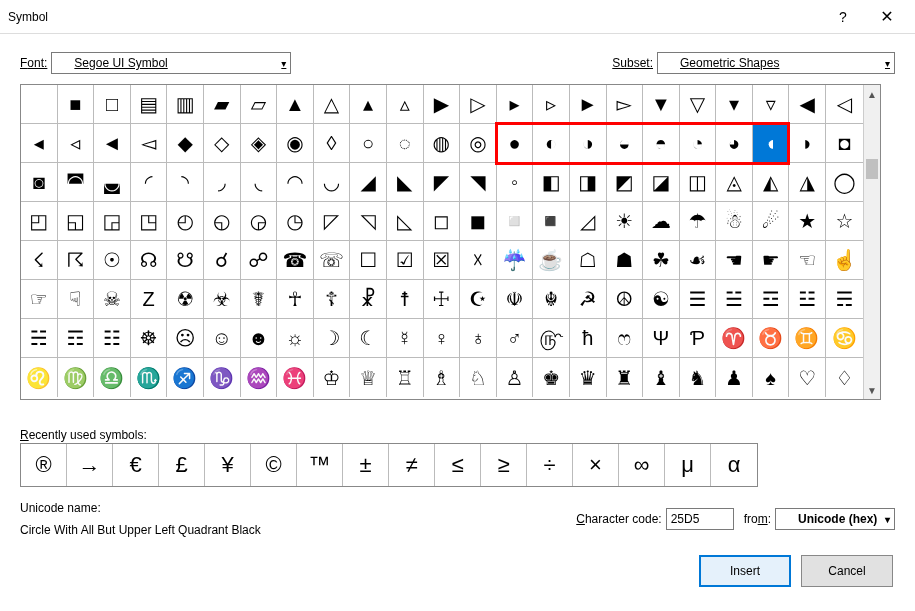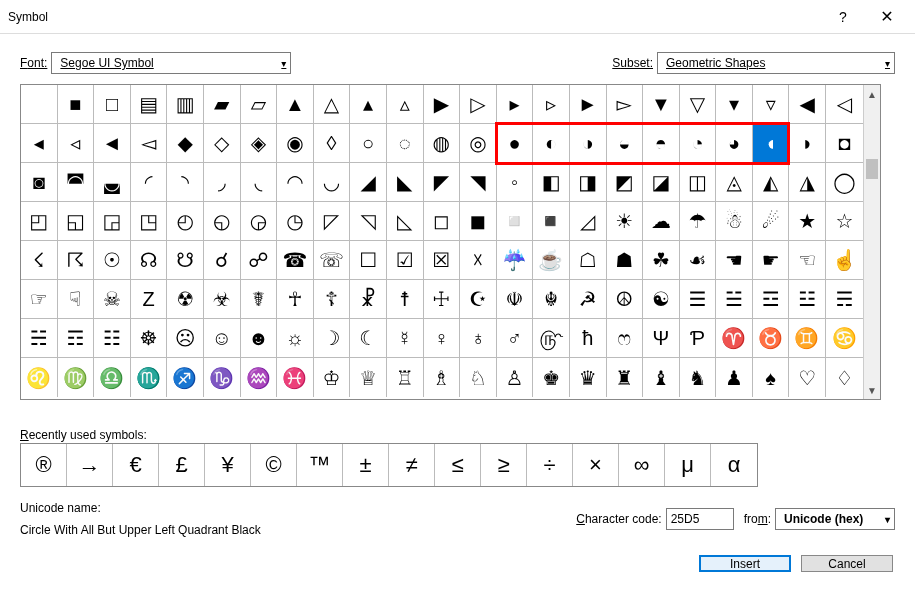--- a/index.html
+++ b/index.html
@@ -22,21 +22,21 @@
   }
   .titlebar .title { flex: 1; font-size: 12px; }
   .titlebar .btn { width: 44px; height: 28px; display:flex; align-items:center; justify-content:center; font-size:14px;}
   .titlebar .btn.close { font-size: 16px; }
   .body { padding: 18px 20px 12px 20px; }
   .row { display: flex; align-items: center; margin-bottom: 10px; text-decoration: underline; }
   .lbl { margin-right: 4px; }
   .u { text-decoration: underline; }
   .select {
     display: flex; align-items: center; justify-content: space-between;
-    border: 1px solid #7a7a7a; background: #fff; height: 22px; padding: 0 4px 0 8px;
+    border: 1px solid #7a7a7a; background: #fff; height: 22px; padding: 0 4px 0 22px;
   }
   .select .arrow { font-size: 10px; color:#000; }
   .font-row .select { width: 240px; }
   .subset-row { margin-left: auto; display:flex; align-items:center;justify-content:space-between;}
   .subset-row .select { width: 238px; }
   .grid-wrap {
     position: relative;
     border: 1px solid #888;
     width: 861px;
     height: 316px;
@@ -86,21 +86,21 @@
   .under-row { display:flex; margin-top: 14px; align-items:center;}
   .under-left { flex:1; }
   .code-input {
     border:1px solid #7a7a7a; height:22px; width:68px; padding:0 4px; margin: 0 10px 0 4px;
     display:flex; align-items:center;
   }
   .from-select { width:120px;font-weight:bold; }
   .unicode-name { margin-top: 8px; }
   .btn-row { display:flex; justify-content:flex-end; gap:10px; margin-top: 18px; padding-right: 2px;}
   .push-btn {
-    width: 92px; height: 17px; border:1px solid #888; background:#e1e1e1;
+    width: 92px; height: 32px; border:1px solid #888; background:#e1e1e1;
     display:flex; align-items:center; justify-content:center; cursor:pointer;
   }
   .push-btn.primary { border:2px solid #0078d7; background:#e5f1fb; }
 </style>
 </head>
 <body>
 
 <div class="titlebar">
   <span class="title">Symbol</span>
   <div class="btn">?</div>

